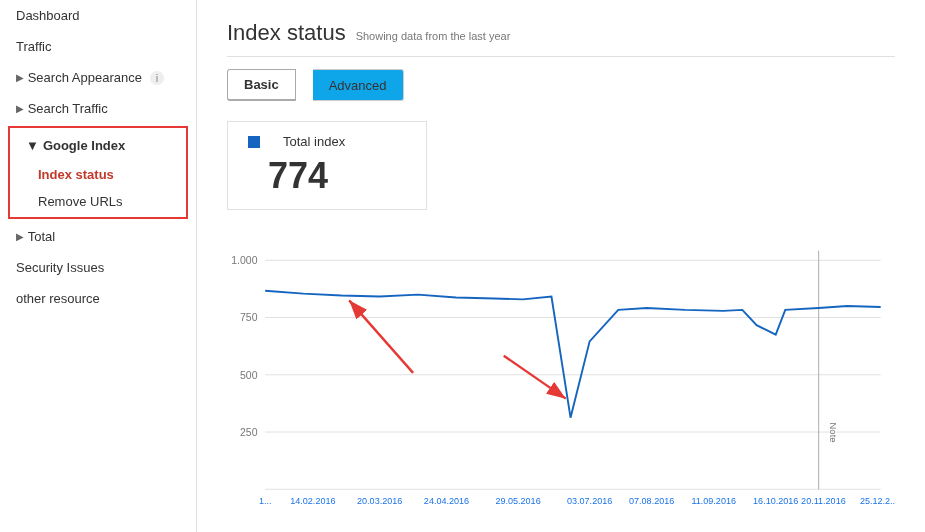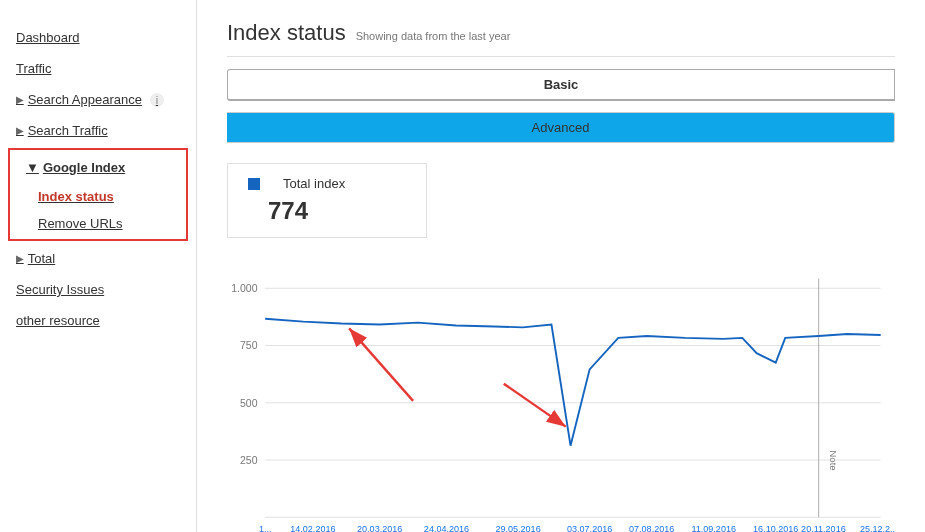--- a/index.html
+++ b/index.html
@@ -4,22 +4,21 @@
   <style>
     * { margin: 0; padding: 0; box-sizing: border-box; }
     body { font-family: Arial, sans-serif; font-size: 13px; color: #333; background: #fff; display: flex; height: 532px; width: 925px; overflow: hidden; }
 
     
     #sidebar {
       width: 197px;
       min-width: 197px;
       background: #fff;
       border-right: 1px solid #e0e0e0;
-      padding-top: 22px;
-      text-decoration: underline;
+      padding-top: 0;
     }
     .sidebar-item {
       padding: 8px 16px;
       cursor: pointer;
       font-size: 13px;
       color: #333;
     }
     .sidebar-section {
       padding: 8px 16px;
       cursor: pointer;
@@ -75,23 +74,22 @@
       color: #333;
     }
     .page-subtitle {
       font-size: 11px;
       color: #777;
     }
 
     
     .tab-bar {
       display: flex;
-      gap: 11px;
+      gap: 17px;
       margin-bottom: 20px;
-      flex-direction: column;
     }
     .tab-btn {
       padding: 7px 16px;
       border: 1px solid #ccc;
       background: #0ea5e9;
       cursor: pointer;
       font-size: 13px;
       color: #333;
     }
     .tab-btn:first-child { border-radius: 3px 0 0 3px; }
@@ -127,21 +125,21 @@
       color: #333;
       margin-bottom: 6px;
     }
     .stats-color-box {
       width: 12px;
       height: 12px;
       background: #1565c0;
       display: inline-block;
     }
     .stats-value {
-      font-size: 24px;
+      font-size: 36px;
       font-weight: bold;
       color: #333;
       padding-left: 20px;
     }
 
     
     .chart-wrapper {
       position: relative;
       width: 100%;
       height: 320px;

